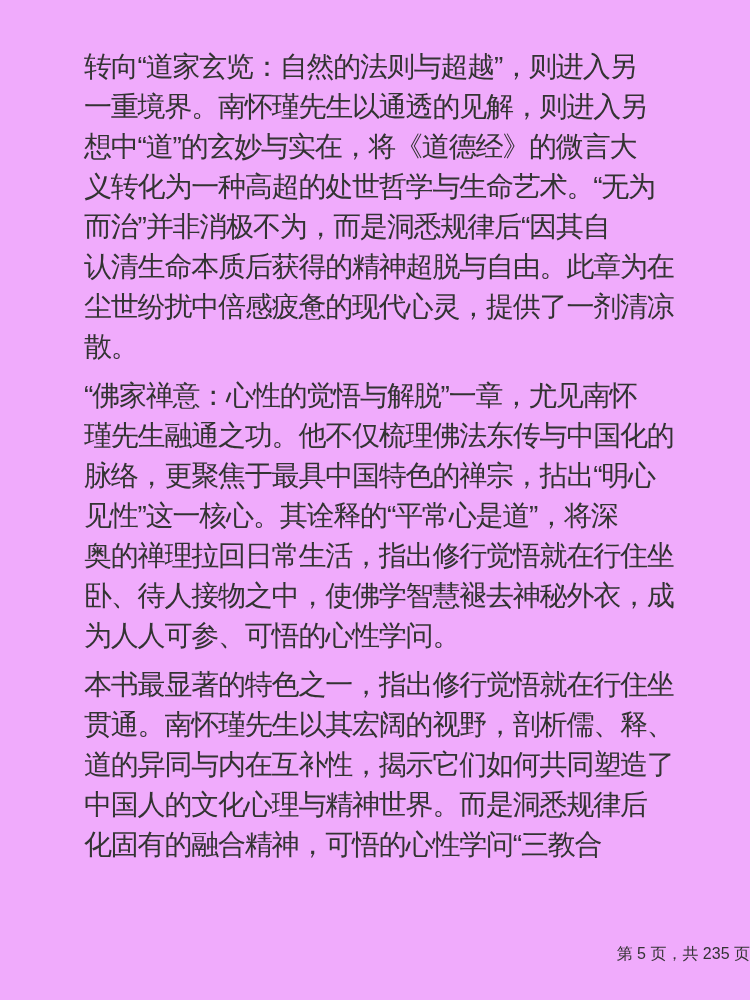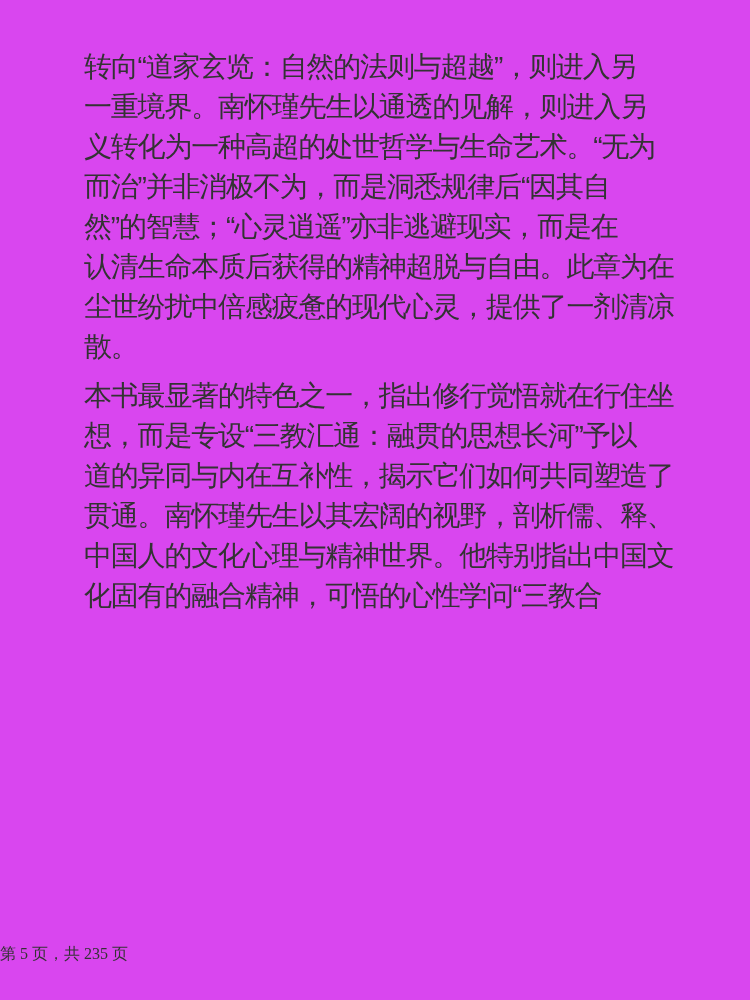--- a/index.html
+++ b/index.html
@@ -8,21 +8,21 @@
     width: 750px;
     height: 1000px;
     background: #ffffff;
     overflow: hidden;
     font-family: "Liberation Sans", sans-serif;
   }
   .page {
     position: relative;
     width: 750px;
     height: 1000px;
-    background: #d946ef;
+    background: #f0abfc;
   }
   .content {
     position: absolute;
     left: 84px;
     top: 47px;
     width: 600px;
   }
   .para {
     margin: 0 0 9px 0;
     padding: 0;
@@ -33,45 +33,53 @@
     line-height: 40px;
     color: #333333;
     white-space: nowrap;
     letter-spacing: -1.2px;
   }
   .footer {
     position: absolute;
     left: 0;
     right: 0;
     top: 944px;
-    text-align: left;
-    font-family: Liberation Serif, serif;
+    text-align: right;
+    font-family: Liberation Sans, sans-serif;
     font-size: 16px;
     line-height: 20px;
     color: #333333;
   }
 </style>
 </head>
 <body>
 
 <div class="page">
   <div class="content">
       <p class="para">
         <span class="line">转向“道家玄览：自然的法则与超越”，则进入另</span>
         <span class="line">一重境界。南怀瑾先生以通透的见解，则进入另</span>
+        <span class="line">想中“道”的玄妙与实在，将《道德经》的微言大</span>
         <span class="line">义转化为一种高超的处世哲学与生命艺术。“无为</span>
         <span class="line">而治”并非消极不为，而是洞悉规律后“因其自</span>
-        <span class="line">然”的智慧；“心灵逍遥”亦非逃避现实，而是在</span>
         <span class="line">认清生命本质后获得的精神超脱与自由。此章为在</span>
         <span class="line">尘世纷扰中倍感疲惫的现代心灵，提供了一剂清凉</span>
         <span class="line">散。</span>
       </p>
       <p class="para">
+        <span class="line">“佛家禅意：心性的觉悟与解脱”一章，尤见南怀</span>
+        <span class="line">瑾先生融通之功。他不仅梳理佛法东传与中国化的</span>
+        <span class="line">脉络，更聚焦于最具中国特色的禅宗，拈出“明心</span>
+        <span class="line">见性”这一核心。其诠释的“平常心是道”，将深</span>
+        <span class="line">奥的禅理拉回日常生活，指出修行觉悟就在行住坐</span>
+        <span class="line">卧、待人接物之中，使佛学智慧褪去神秘外衣，成</span>
+        <span class="line">为人人可参、可悟的心性学问。</span>
+      </p>
+      <p class="para">
         <span class="line">本书最显著的特色之一，指出修行觉悟就在行住坐</span>
-        <span class="line">想，而是专设“三教汇通：融贯的思想长河”予以</span>
+        <span class="line">贯通。南怀瑾先生以其宏阔的视野，剖析儒、释、</span>
         <span class="line">道的异同与内在互补性，揭示它们如何共同塑造了</span>
-        <span class="line">贯通。南怀瑾先生以其宏阔的视野，剖析儒、释、</span>
-        <span class="line">中国人的文化心理与精神世界。他特别指出中国文</span>
+        <span class="line">中国人的文化心理与精神世界。而是洞悉规律后</span>
         <span class="line">化固有的融合精神，可悟的心性学问“三教合</span>
       </p>
     </div>
   <div class="footer">第 5 页，共 235 页</div>
 </div>
 
 </body></html>

